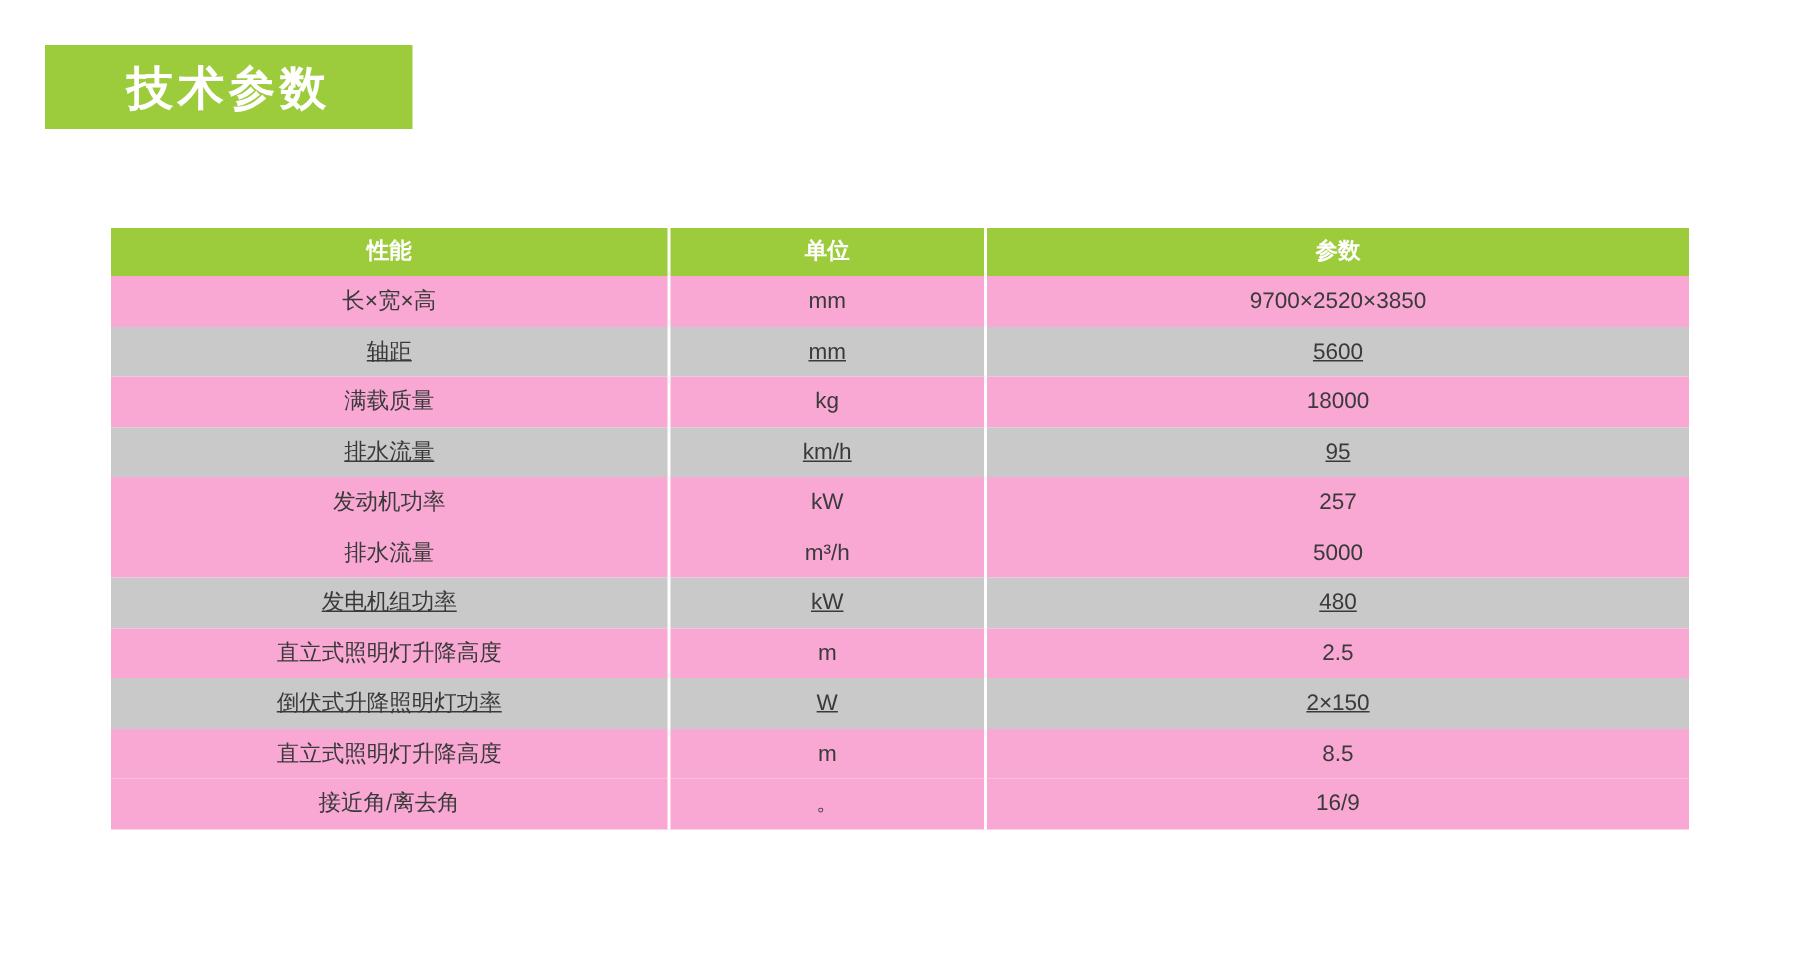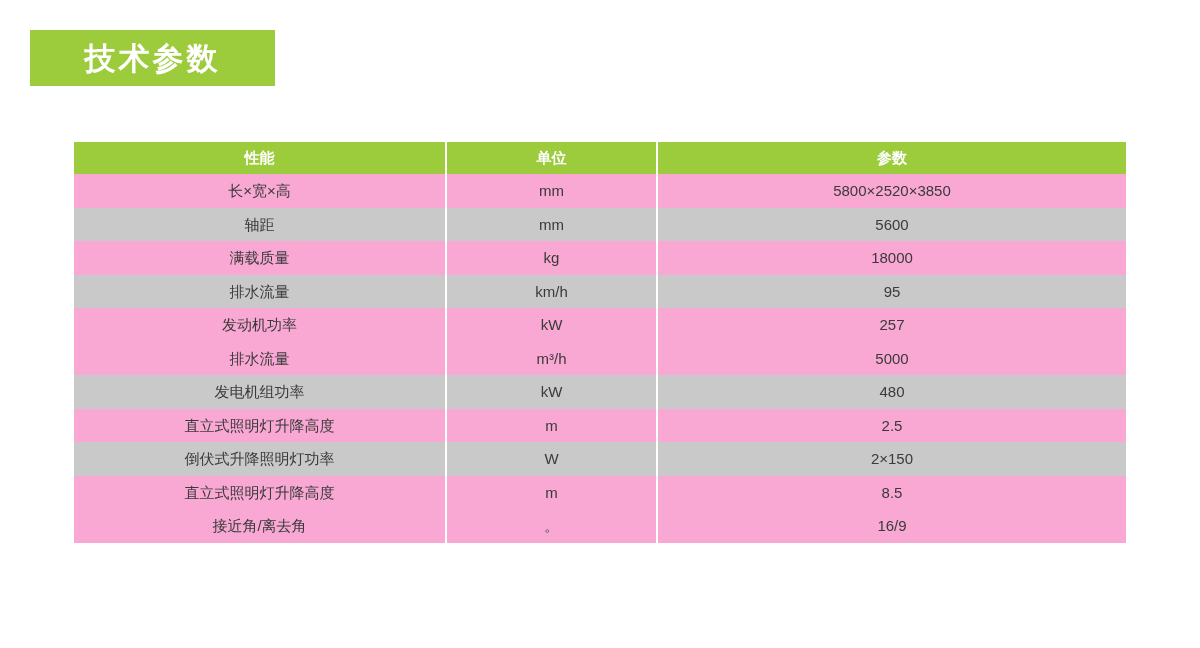--- a/index.html
+++ b/index.html
@@ -33,21 +33,21 @@
   .title-banner .title-text {
     color: #ffffff;
     font-size: 31px;
     font-weight: bold;
     letter-spacing: 3px;
     line-height: 1;
   }
   .spec-table {
     position: absolute;
     left: 74px;
-    top: 142px;
+    top: 152px;
     width: 1052px;
     border-collapse: collapse;
     table-layout: fixed;
   }
   .spec-table col.c-name { width: 372px; }
   .spec-table col.c-unit { width: 211px; }
   .spec-table col.c-value { width: 469px; }
   .spec-table th {
     background: #9ccb3b;
     color: #ffffff;
@@ -64,21 +64,21 @@
     font-size: 15px;
     height: 33.5px;
     line-height: 33.5px;
     padding: 0;
     text-align: center;
     color: #3a3a3a;
     border-right: 2px solid #ffffff;
   }
   .spec-table td:last-child { border-right: none; }
   .spec-table tr.row-even td { background: #f9a8d4; }
-  .spec-table tr.row-odd td { background: #c9c9c9; }
+  .spec-table tr.row-odd td { background: #c9c9c9; text-decoration: underline; }
 </style>
 </head>
 <body>
 
 <div class="page">
 
   <div class="title-banner">
     <span class="title-text">技术参数</span>
   </div>
 
@@ -92,21 +92,21 @@
       <tr>
         <th>性能</th>
         <th>单位</th>
         <th>参数</th>
       </tr>
     </thead>
     <tbody>
       <tr class="row-even">
         <td>长×宽×高</td>
         <td>mm</td>
-        <td>5800×2520×3850</td>
+        <td>9700×2520×3850</td>
       </tr>
       <tr class="row-odd">
         <td>轴距</td>
         <td>mm</td>
         <td>5600</td>
       </tr>
       <tr class="row-even">
         <td>满载质量</td>
         <td>kg</td>
         <td>18000</td>

